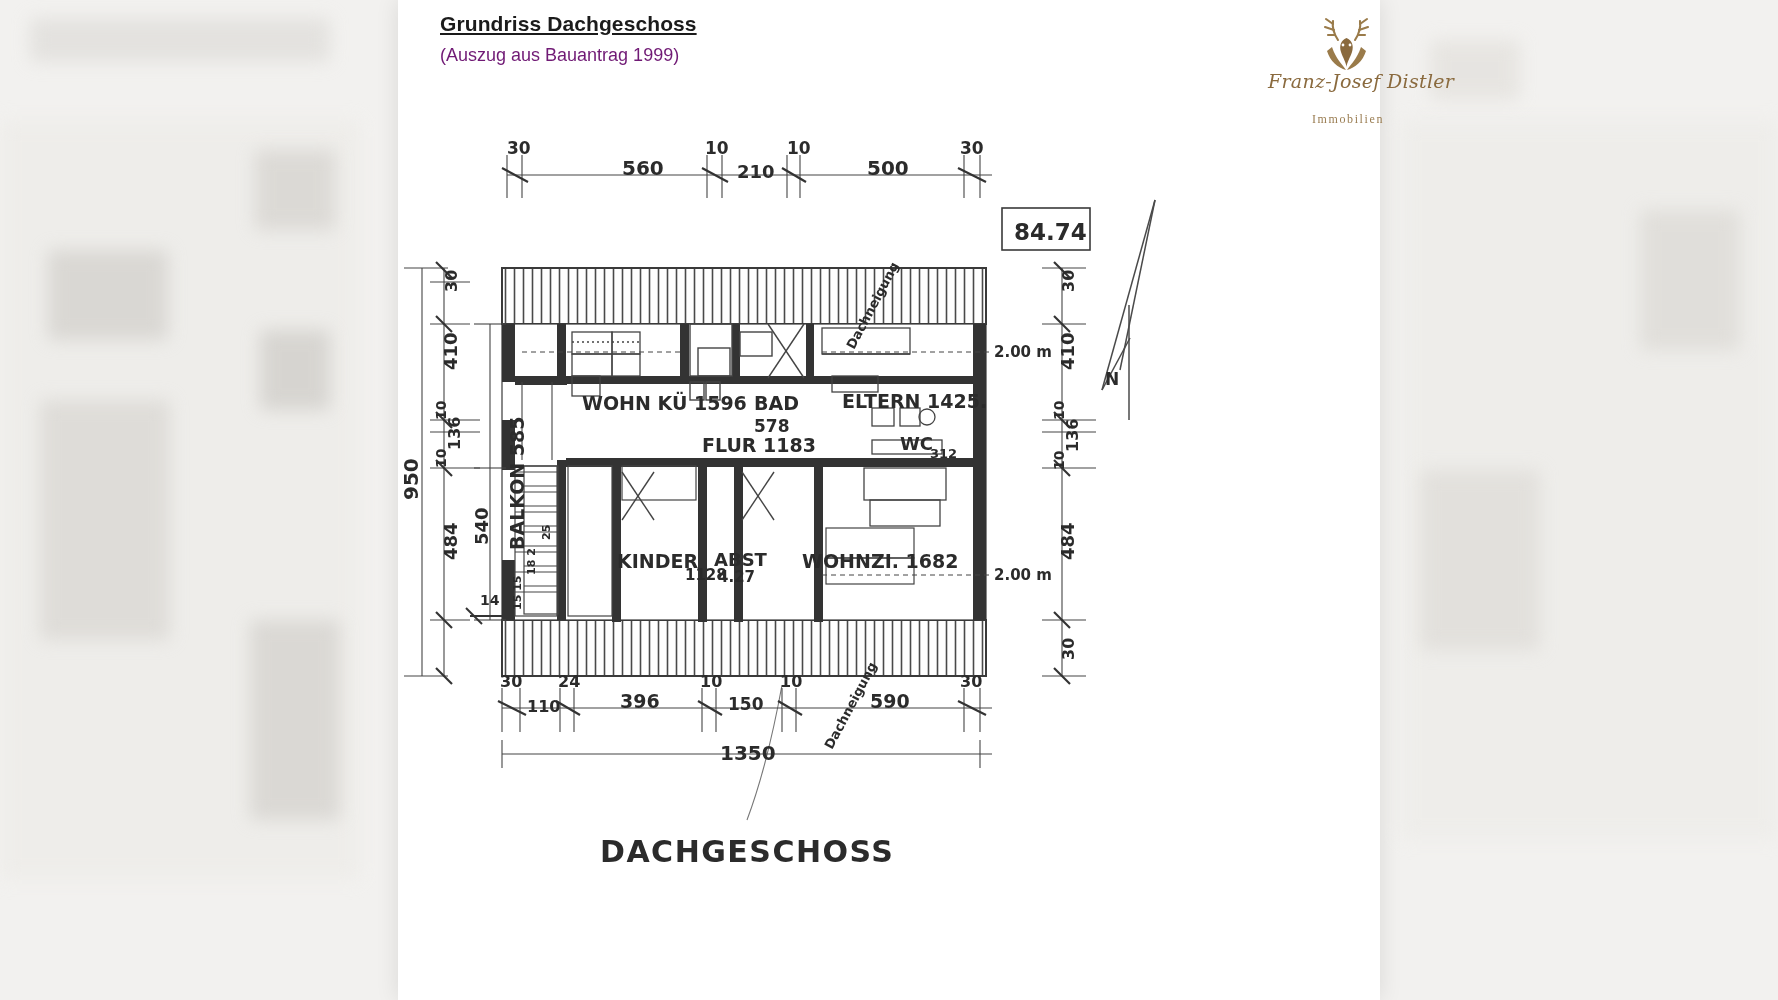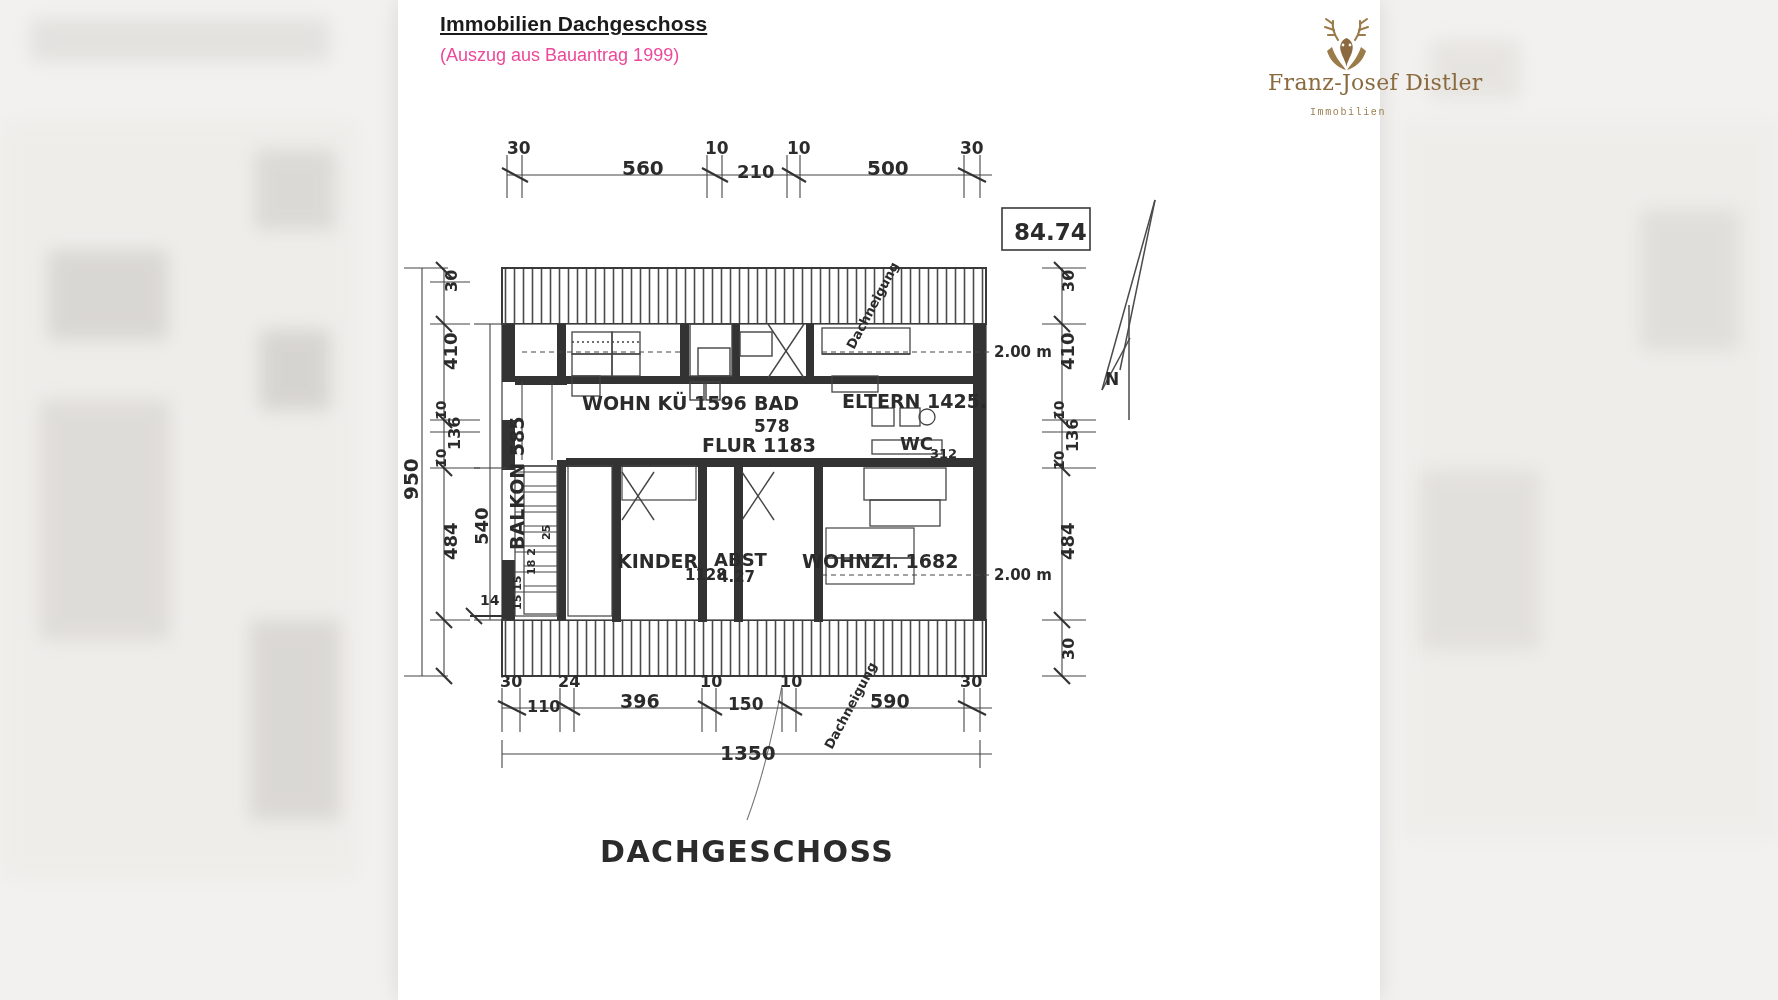--- a/index.html
+++ b/index.html
@@ -22,30 +22,30 @@
     left:398px;top:0;width:982px;height:1000px;
     background:#ffffff;
     box-shadow:0 0 22px rgba(0,0,0,.10);
   }
   #header{position:absolute;left:440px;top:12px;width:560px;}
   #doc-title{
     font-size:21px;font-weight:bold;color:#1b1b1b;
     text-decoration:underline;letter-spacing:.1px;
     margin:0 0 11px 0;line-height:1.1;
   }
-  #doc-subtitle{font-size:18px;color:#ec4899;margin:0;line-height:1.1;}
+  #doc-subtitle{font-size:18px;color:#701a75;margin:0;line-height:1.1;}
   #logo{position:absolute;left:1268px;top:14px;width:160px;text-align:center;}
   #logo .brand{
     font-family:"DejaVu Serif", serif;
-    font-size:22px;color:#8a6a3e;
+    font-style:italic;font-size:19px;color:#8a6a3e;
     white-space:nowrap;letter-spacing:.3px;margin-top:-2px;
   }
   #logo .sub{
-    font-family:Liberation Mono, monospace;
-    font-size:10px;color:#9a7d52;letter-spacing:1.6px;margin-top:12px;
+    font-family:Liberation Serif, serif;
+    font-size:12px;color:#9a7d52;letter-spacing:1.6px;margin-top:20px;
   }
   #plan-wrap{position:absolute;left:402px;top:120px;width:960px;height:850px;}
   svg{display:block;}
   .hw{font-family:"DejaVu Sans", sans-serif;fill:#2b2b2b;font-weight:bold;}
 </style>
 </head>
 <body>
 
 <div id="backdrop">
   <div class="blur-block" style="left:30px;top:18px;width:300px;height:44px;background:#d8d6d2;"></div>
@@ -57,21 +57,21 @@
   <div class="blur-block" style="left:250px;top:620px;width:90px;height:200px;background:#cbc8c3;"></div>
   <div class="blur-block" style="left:1400px;top:120px;width:380px;height:720px;background:#ecebe7;"></div>
   <div class="blur-block" style="left:1430px;top:40px;width:90px;height:60px;background:#dedbd6;"></div>
   <div class="blur-block" style="left:1640px;top:210px;width:100px;height:140px;background:#d6d3ce;"></div>
   <div class="blur-block" style="left:1420px;top:470px;width:120px;height:180px;background:#d9d6d1;"></div>
 </div>
 
 <div id="sheet"></div>
 
 <div id="header">
-  <h1 id="doc-title">Immobilien Dachgeschoss</h1>
+  <h1 id="doc-title">Grundriss Dachgeschoss</h1>
   <p id="doc-subtitle">(Auszug aus Bauantrag 1999)</p>
 </div>
 
 <div id="logo">
   <svg width="80" height="58" viewBox="0 0 80 58" style="display:block;margin:0 auto;">
     <g fill="none" stroke="#9a7b4a" stroke-width="2.1" stroke-linecap="round">
       <path d="M30 26 C26 20 24 14 25 7"></path>
       <path d="M25 10 L18 5"></path>
       <path d="M26 16 L17 13"></path>
       <path d="M27 21 L20 21"></path>

